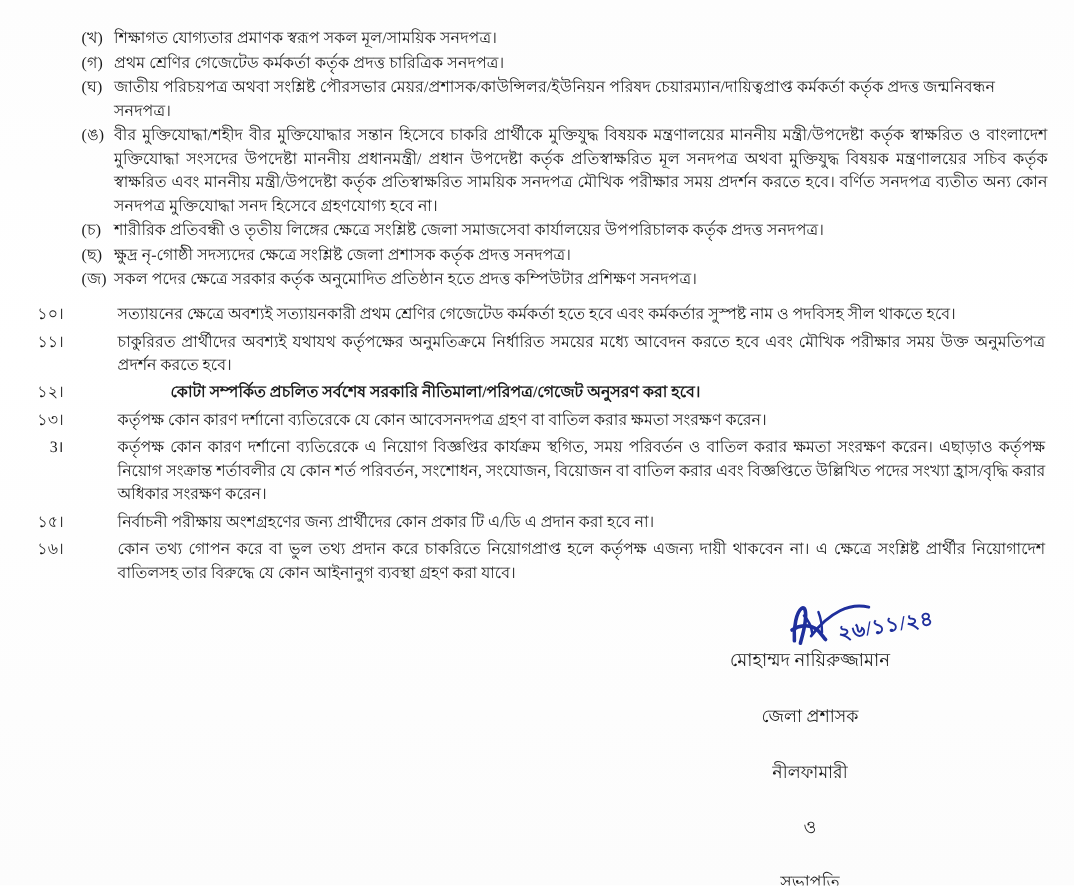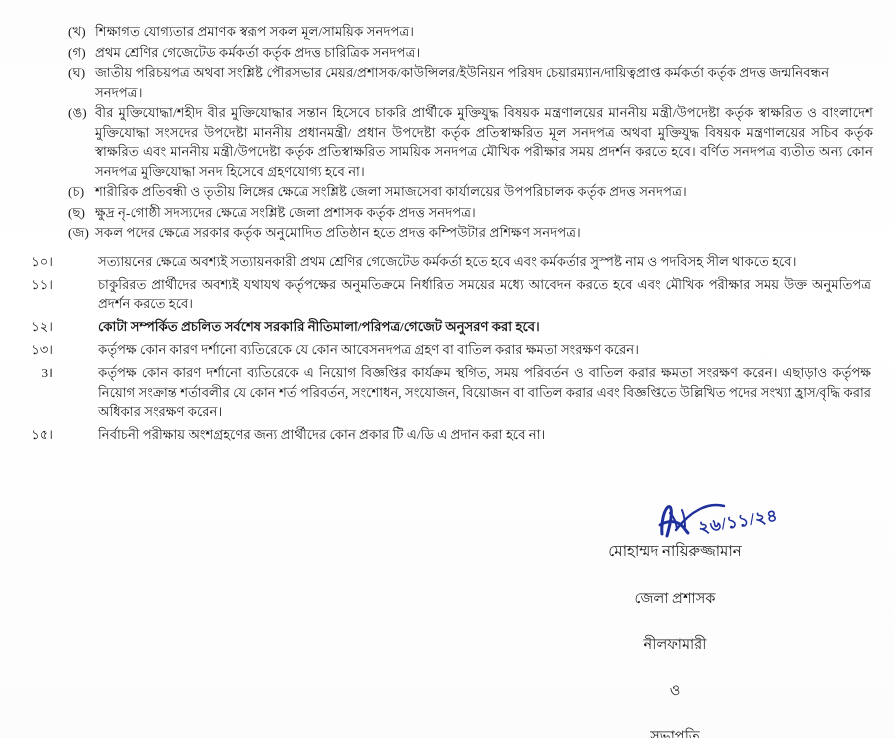--- a/index.html
+++ b/index.html
@@ -85,20 +85,21 @@
     flex: 1 1 auto;
     text-align: justify;
     text-justify: inter-word;
     padding-right: 4px;
   }
   .clause.nojustify .clause-body {
     text-align: left;
   }
   .clause.bold .clause-body {
     font-weight: bold;
+    margin-left: 44px;
   }
 
   
   .sig-block {
     position: absolute;
     left: 470px;
     top: 498px;
     width: 410px;
     text-align: center;
     z-index: 2;
@@ -204,20 +205,24 @@
       <span class="clause-num">১৩।</span>
       <span class="clause-body">কর্তৃপক্ষ কোন কারণ দর্শানো ব্যতিরেকে যে কোন আবেসনদপত্র গ্রহণ বা বাতিল করার ক্ষমতা সংরক্ষণ করেন।</span>
     </div>
     <div class="clause">
       <span class="clause-num">3।</span>
       <span class="clause-body">কর্তৃপক্ষ কোন কারণ দর্শানো ব্যতিরেকে এ নিয়োগ বিজ্ঞপ্তির কার্যক্রম স্থগিত, সময় পরিবর্তন ও বাতিল করার ক্ষমতা সংরক্ষণ করেন। এছাড়াও কর্তৃপক্ষ নিয়োগ সংক্রান্ত শর্তাবলীর যে কোন শর্ত পরিবর্তন, সংশোধন, সংযোজন, বিয়োজন বা বাতিল করার এবং বিজ্ঞপ্তিতে উল্লিখিত পদের সংখ্যা হ্রাস/বৃদ্ধি করার অধিকার সংরক্ষণ করেন।</span>
     </div>
     <div class="clause nojustify">
       <span class="clause-num">১৫।</span>
       <span class="clause-body">নির্বাচনী পরীক্ষায় অংশগ্রহণের জন্য প্রার্থীদের কোন প্রকার টি এ/ডি এ প্রদান করা হবে না।</span>
+    </div>
+    <div class="clause">
+      <span class="clause-num">১৬।</span>
+      <span class="clause-body">কোন তথ্য গোপন করে বা ভুল তথ্য প্রদান করে চাকরিতে নিয়োগপ্রাপ্ত হলে কর্তৃপক্ষ এজন্য দায়ী থাকবেন না। এ ক্ষেত্রে সংশ্লিষ্ট প্রার্থীর নিয়োগাদেশ বাতিলসহ তার বিরুদ্ধে যে কোন আইনানুগ ব্যবস্থা গ্রহণ করা যাবে।</span>
     </div>
   </div>
 
   <div class="sig-block">
 
     <div class="sig-ink-wrap">
       <svg class="sig-svg" width="80" height="44" viewBox="0 0 80 44">
         <g fill="none" stroke="#1f2f9c" stroke-linecap="round" stroke-linejoin="round">
           <path d="M6 34 C5 22, 8 10, 12 7 C15 5, 16 10, 15 18 C14 26, 12 32, 11 36" stroke-width="3"></path>
           <path d="M4 25 C10 21, 18 20, 24 24 C28 27, 30 31, 32 33" stroke-width="3"></path>

